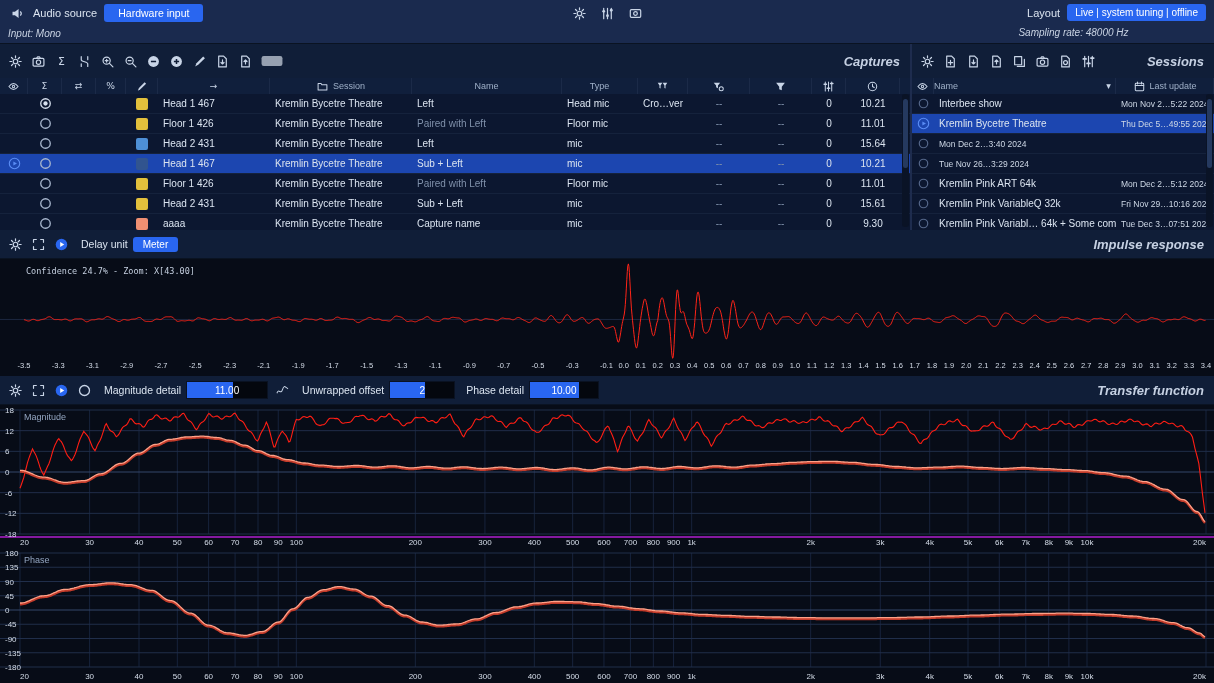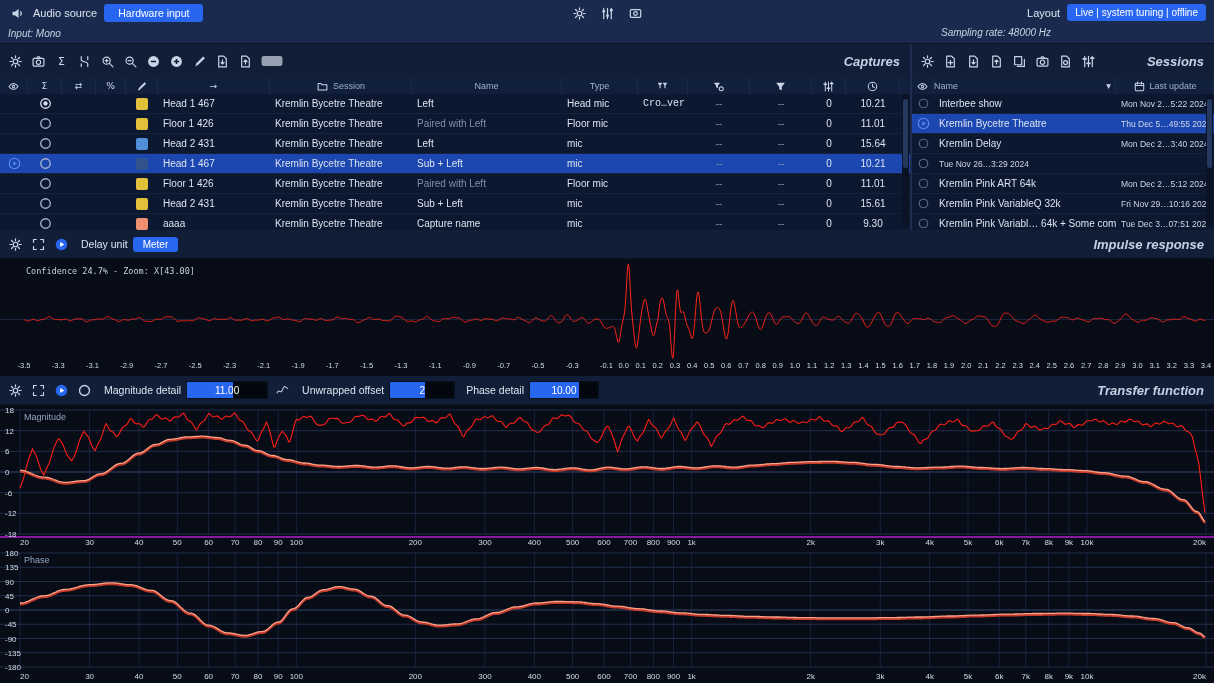--- a/index.html
+++ b/index.html
@@ -6,21 +6,21 @@
   body{font-family:"Liberation Sans",sans-serif;color:#dbe4f0;}
   .app{position:relative;width:1214px;height:683px;background:#0b1424;overflow:hidden;}
   
   .topbar{position:absolute;top:0;left:0;width:1214px;height:44px;background:#1a2a4e;box-sizing:border-box;
           display:flex;justify-content:space-between;padding:4px 8px 0;border-bottom:1px solid #0a1322;}
   .tb-left,.tb-right{width:265px;}
   .tb-center{flex:1;text-align:center;}
   .tb-row{display:flex;align-items:center;gap:7px;font-size:11px;}
   .tb-row.right{justify-content:flex-end;}
   .tb-sub{font-style:italic;font-size:10px;color:#c9d3e3;margin-top:6px;}
-  .tb-sub.right{text-align:left;}
+  .tb-sub.right{text-align:center;}
   .tb-icons{display:flex;justify-content:center;gap:10px;height:18px;}
   .tb-status{font-family:"DejaVu Sans Mono",monospace;font-size:15px;color:#f2f6fb;white-space:pre;margin-top:3px;}
   .btn-accent{background:#2966f0;color:#fff;border:none;border-radius:3px;font-size:10.5px;
               font-family:"Liberation Sans",sans-serif;padding:3px 14px;cursor:pointer;}
   .btn-accent.small{padding:3px 8px;font-size:10px;}
   .btn-accent.tiny{padding:2px 10px;font-size:10px;}
   
   .tables{position:absolute;top:44px;left:0;width:1214px;height:186px;display:flex;}
   .captures{width:910px;position:relative;background:#0c1730;}
   .sessions{width:304px;position:relative;background:#0c1730;border-left:2px solid #1e2c4e;box-sizing:border-box;}
@@ -324,21 +324,21 @@
             </div>
             <div class="td" style="flex: 0 0 34px;"></div>
             <div class="td" style="flex: 0 0 30px;"></div>
             <div class="td center" style="flex: 0 0 32px;">
               <span class="swatch" style="background: rgb(226, 192, 60);"></span>
             </div>
             <div class="td" style="flex: 0 0 112px;">Head 1 467</div>
             <div class="td" style="flex: 0 0 142px;">Kremlin Bycetre Theatre</div>
             <div class="td" style="flex: 0 0 150px;">Left</div>
             <div class="td" style="flex: 0 0 76px;">Head mic</div>
-            <div class="td" style="flex: 0 0 50px; font-family: Liberation Mono, monospace;">Cro…ver</div>
+            <div class="td" style="flex: 0 0 50px;">Cro…ver</div>
             <div class="td center dim" style="flex: 0 0 62px;">--</div>
             <div class="td center dim" style="flex: 0 0 62px;">--</div>
             <div class="td center" style="flex: 0 0 34px;">0</div>
             <div class="td center" style="flex: 0 0 54px;">10.21</div>
           </div>
           <div class="trow">
             <div class="td center" style="flex: 0 0 28px;"></div>
             <div class="td center" style="flex: 0 0 34px;">
               <span class="icon">
                 <svg viewBox="0 0 12 12">
@@ -620,21 +620,20 @@
             <div class="td date-cell" style="flex: 0 0 98px;">Thu Dec 5…49:55 2024</div>
           </div>
           <div class="trow">
             <div class="td center" style="flex: 0 0 22px;">
               <span class="icon">
                 <svg viewBox="0 0 12 12">
                   <circle cx="6" cy="6" r="3.9" fill="none" stroke="#55678a" stroke-width="1.1"></circle>
                 </svg>
               </span>
             </div>
-            <div class="td" style="flex: 1 1 auto;">Kremlin Delay</div>
             <div class="td date-cell" style="flex: 0 0 98px;">Mon Dec 2…3:40 2024</div>
           </div>
           <div class="trow">
             <div class="td center" style="flex: 0 0 22px;">
               <span class="icon">
                 <svg viewBox="0 0 12 12">
                   <circle cx="6" cy="6" r="3.9" fill="none" stroke="#55678a" stroke-width="1.1"></circle>
                 </svg>
               </span>
             </div>

